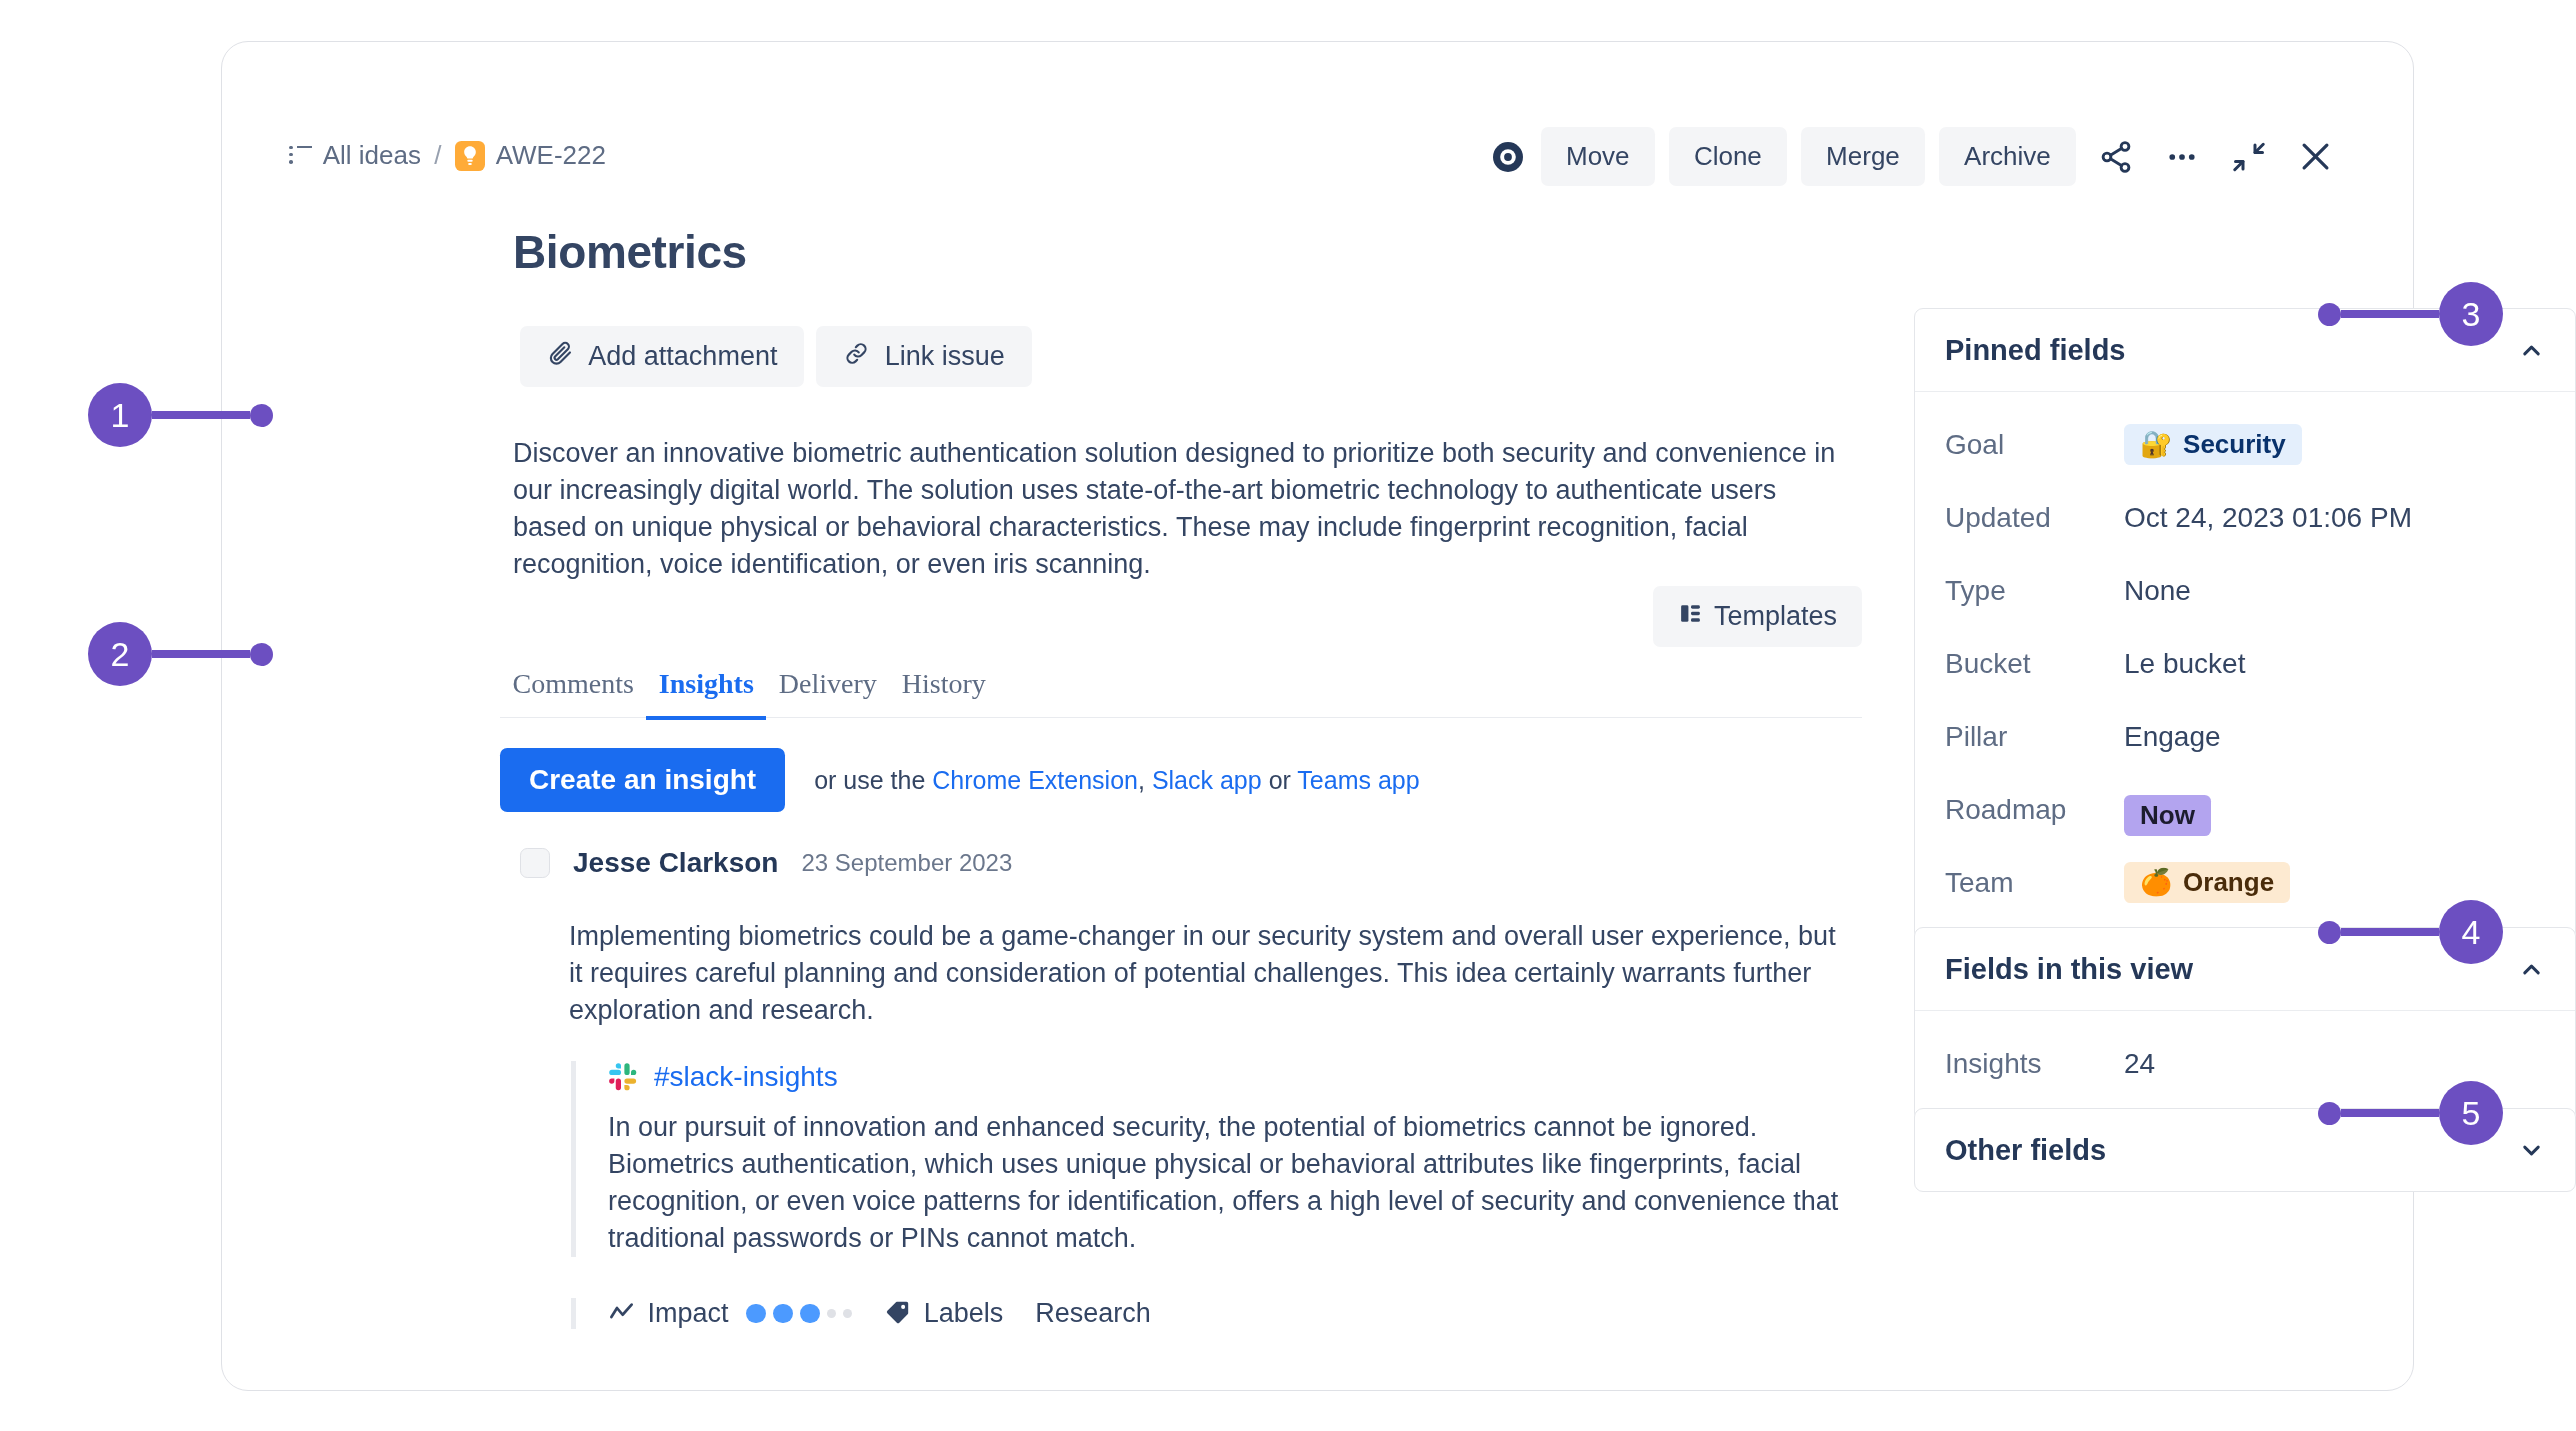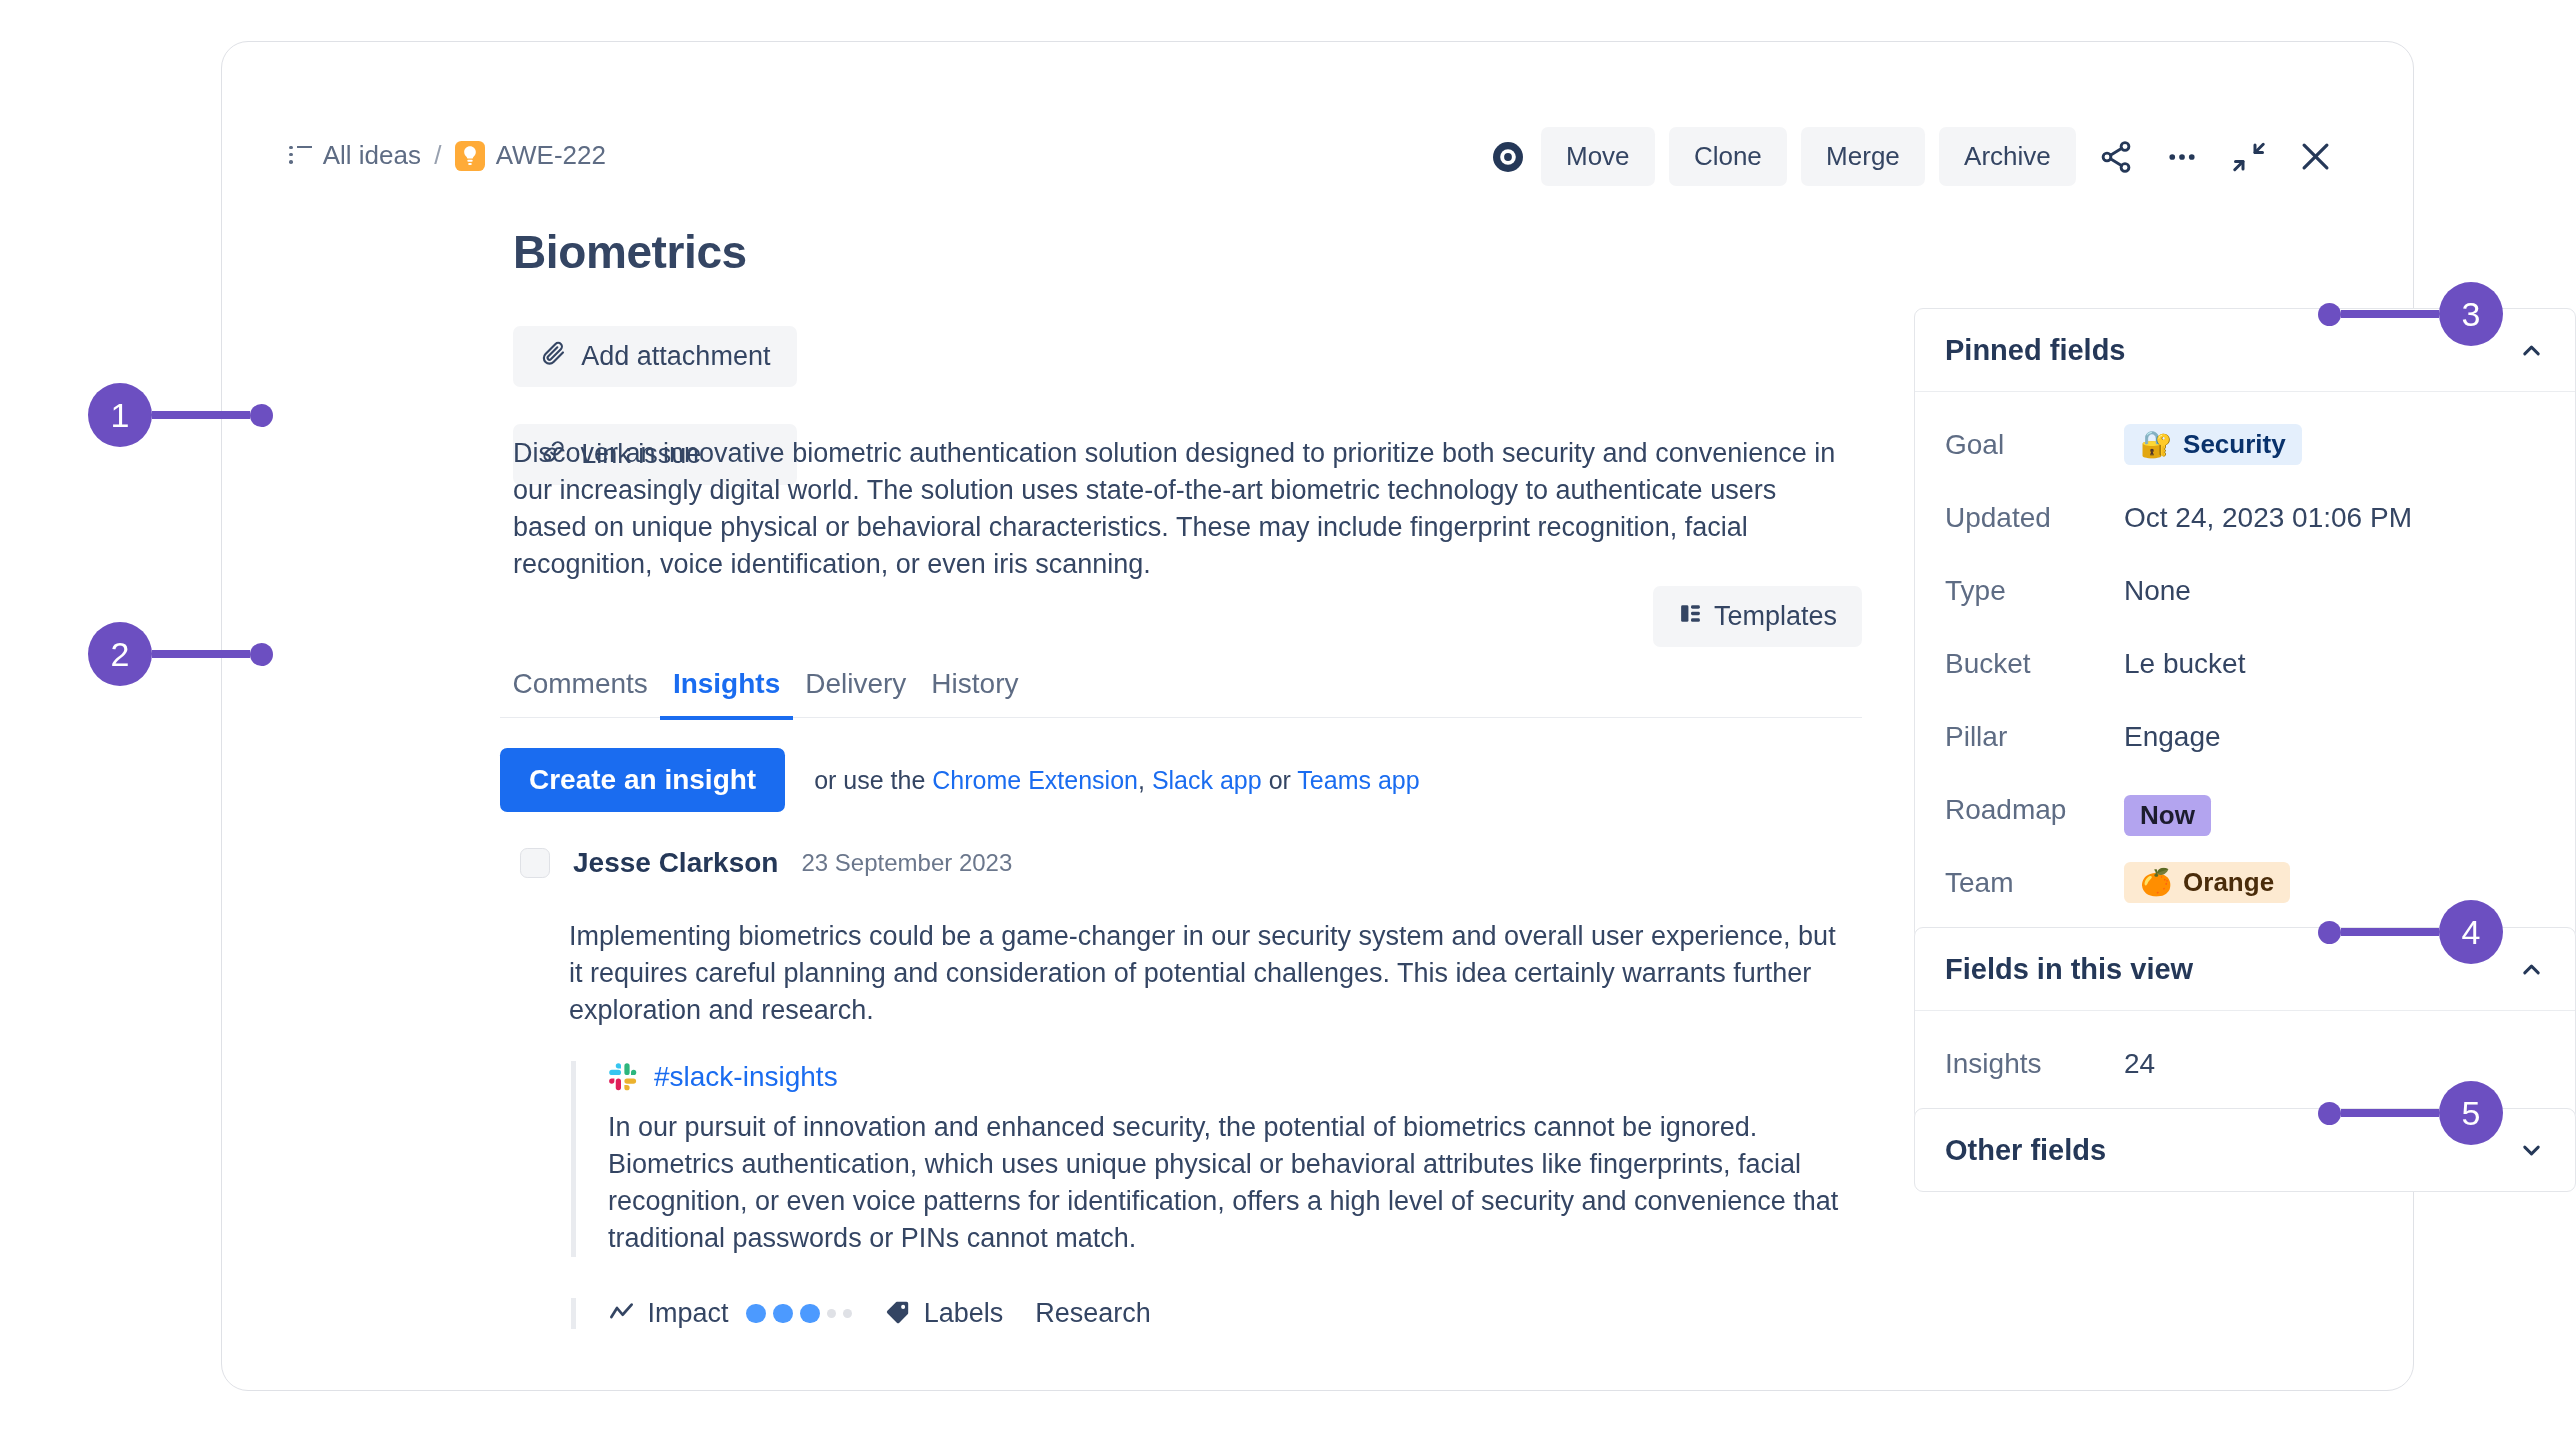--- a/index.html
+++ b/index.html
@@ -67,21 +67,21 @@
     color: #344563;
   }
 
   
   .title {
     position: absolute; left: 291px; top: 183px;
     font-size: 46px; font-weight: 700; color: #344563; letter-spacing: -0.4px;
   }
 
   
-  .actions { position: absolute; left: 291px; top: 284px; display: flex; gap: 37px; flex-direction: column; }
+  .actions { position: absolute; left: 298px; top: 284px; display: flex; gap: 12px; }
   .act-btn {
     height: 61px; padding: 0 27px; background: #f4f5f7; border: none; border-radius: 7.2px;
     font-family: "Liberation Sans", sans-serif;
     font-size: 27px; color: #344563; cursor: pointer;
     display: flex; align-items: center; gap: 14.3px;
   }
 
   
   .desc {
     position: absolute; left: 291px; top: 393px; width: 1341px;
@@ -98,21 +98,21 @@
   }
 
   
   .tabs {
     position: absolute; left: 278px; top: 626px; width: 1362px;
     display: flex; align-items: flex-end; gap: 0;
     border-bottom: 1.8px solid #e9ebef;
   }
   .tab {
     font-size: 28px; color: #5e6c84; padding: 0 12.5px 16px 12.5px; cursor: pointer;
-    background: none; border: none; font-family: Liberation Sans, sans-serif;
+    background: none; border: none; font-family: Liberation Serif, serif;
     border-bottom: 4.5px solid transparent; margin-bottom: -2.7px;
   }
   .tab.active { color: #1a6cf0; font-weight: 700; border-bottom-color: #1a6cf0; }
 
   
   .ins-row { position: absolute; left: 278px; top: 706px; display: flex; align-items: center; gap: 29px; }
   .primary-btn {
     height: 64px; padding: 0 29px; background: #1a6cf0; border: none; border-radius: 7.2px;
     color: #ffffff; font-size: 28px; font-weight: 700; cursor: pointer;
     font-family: "Liberation Sans", sans-serif;

